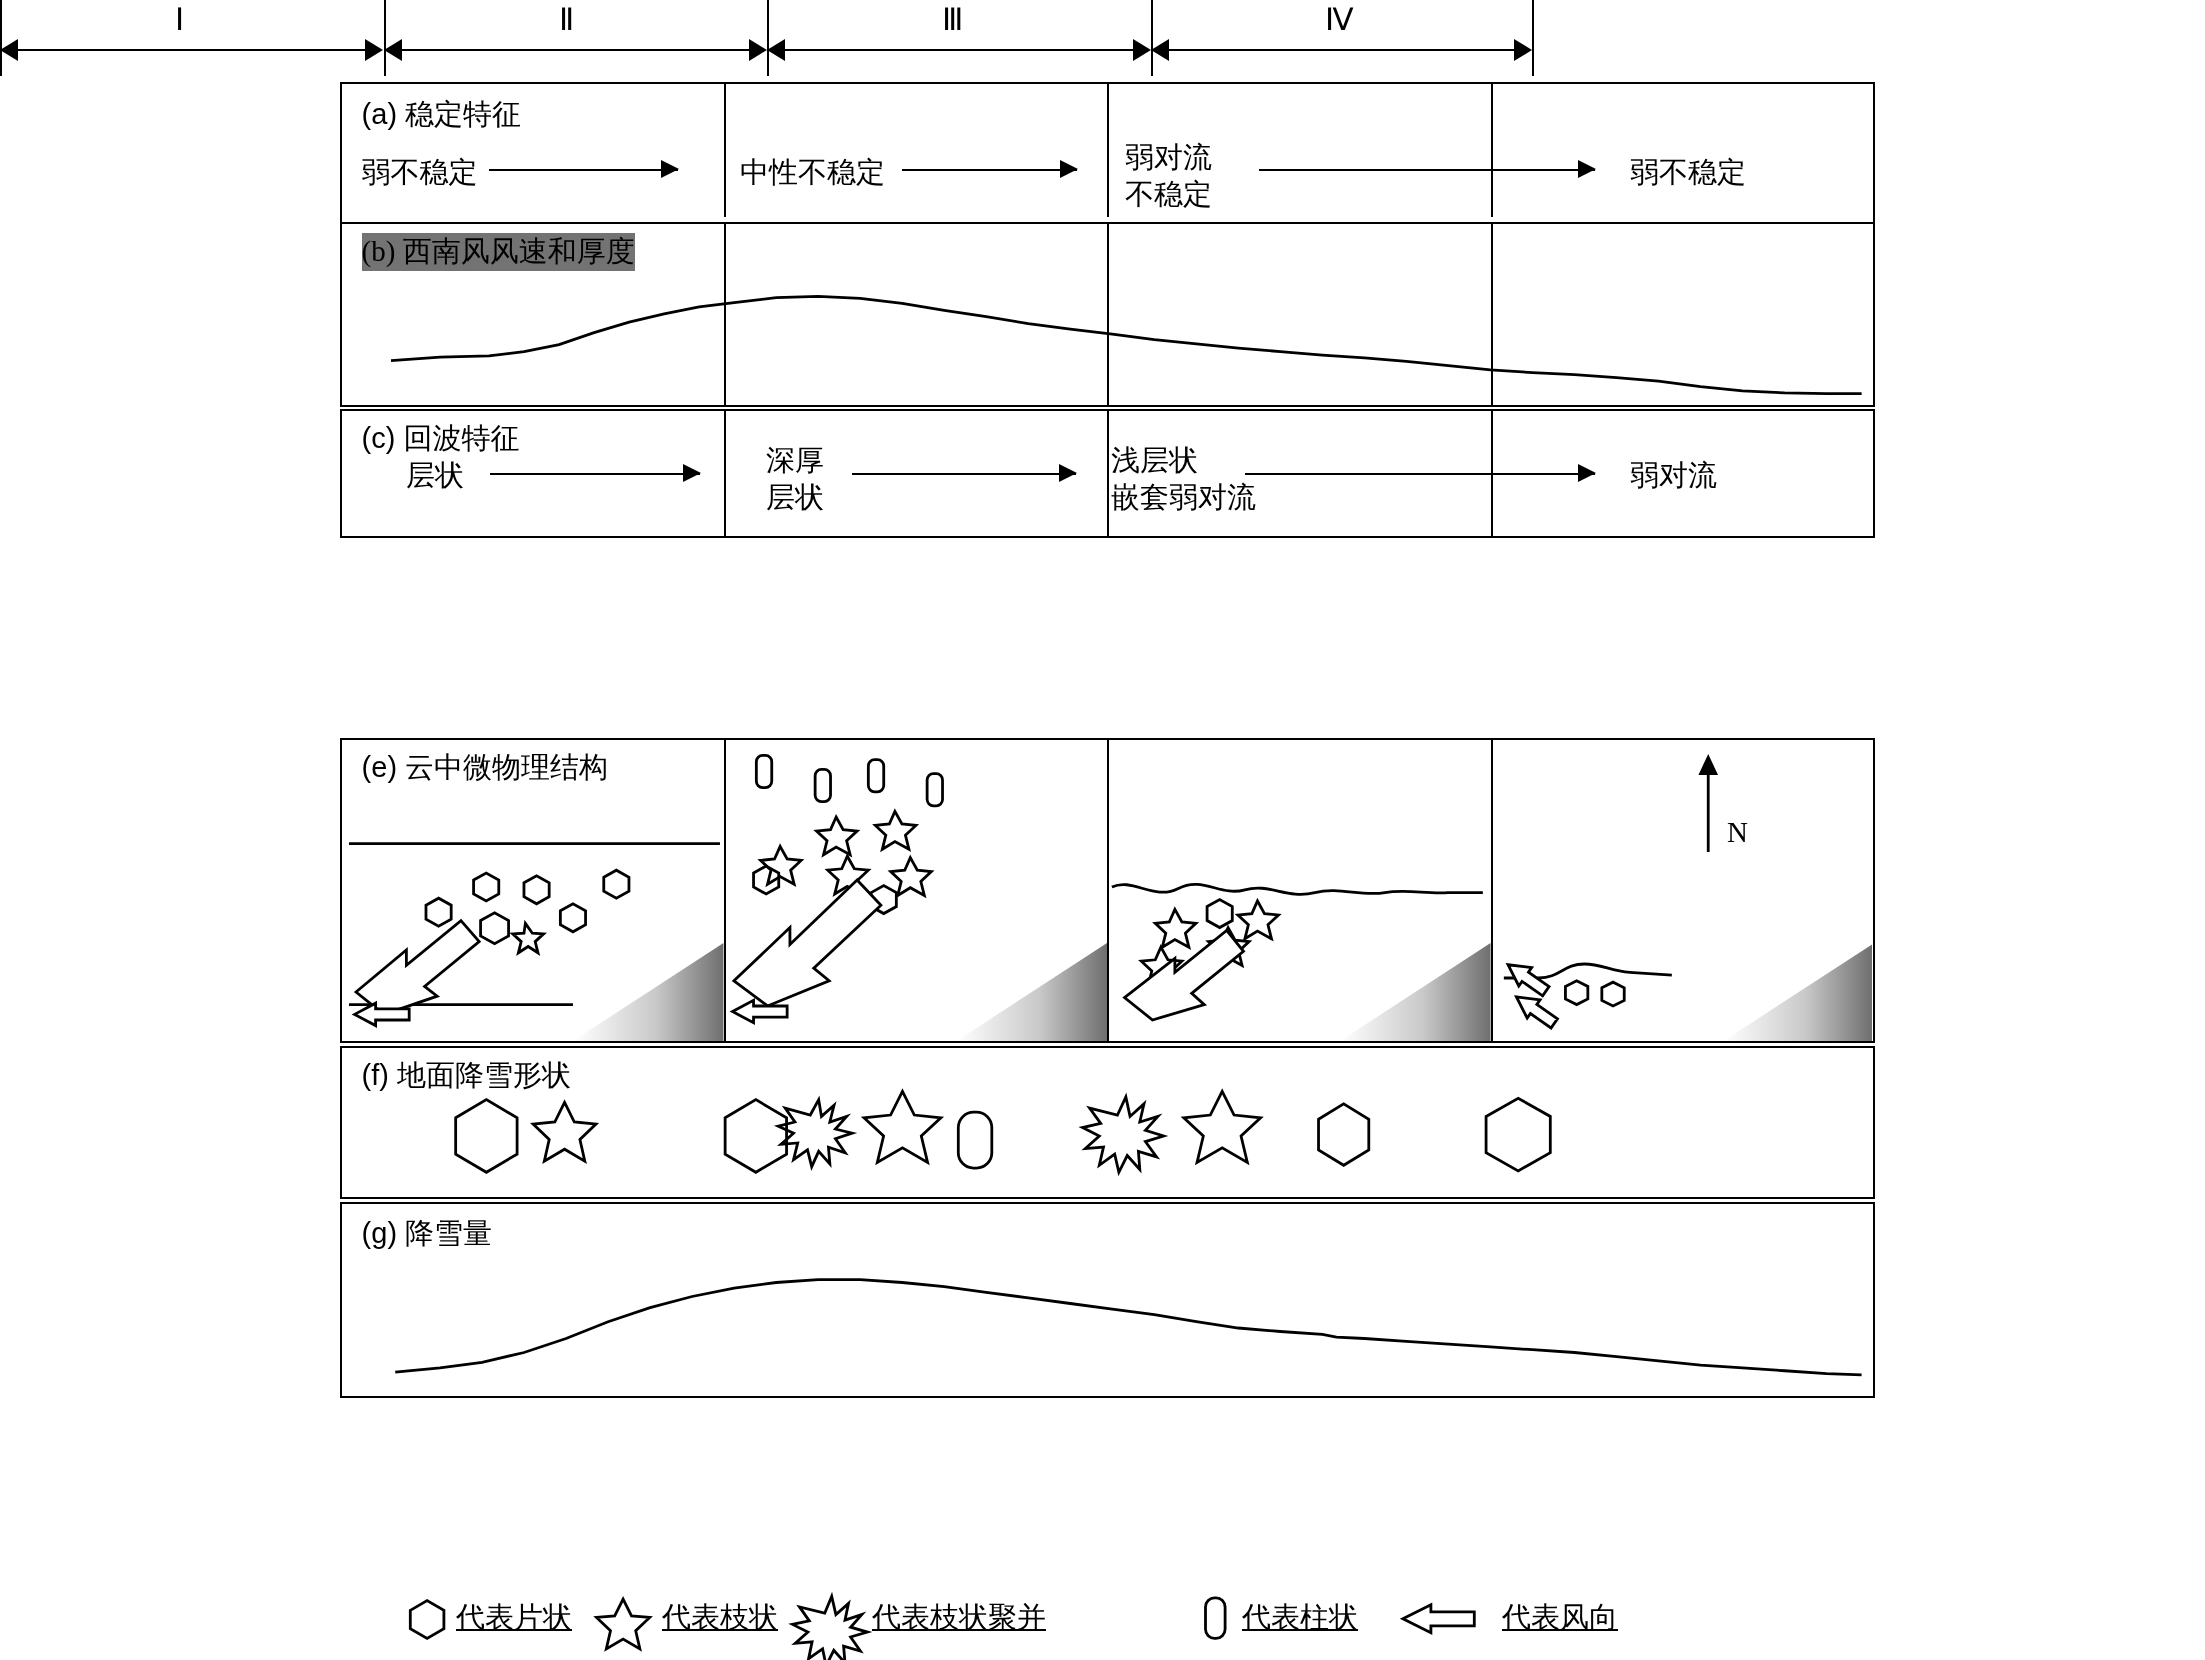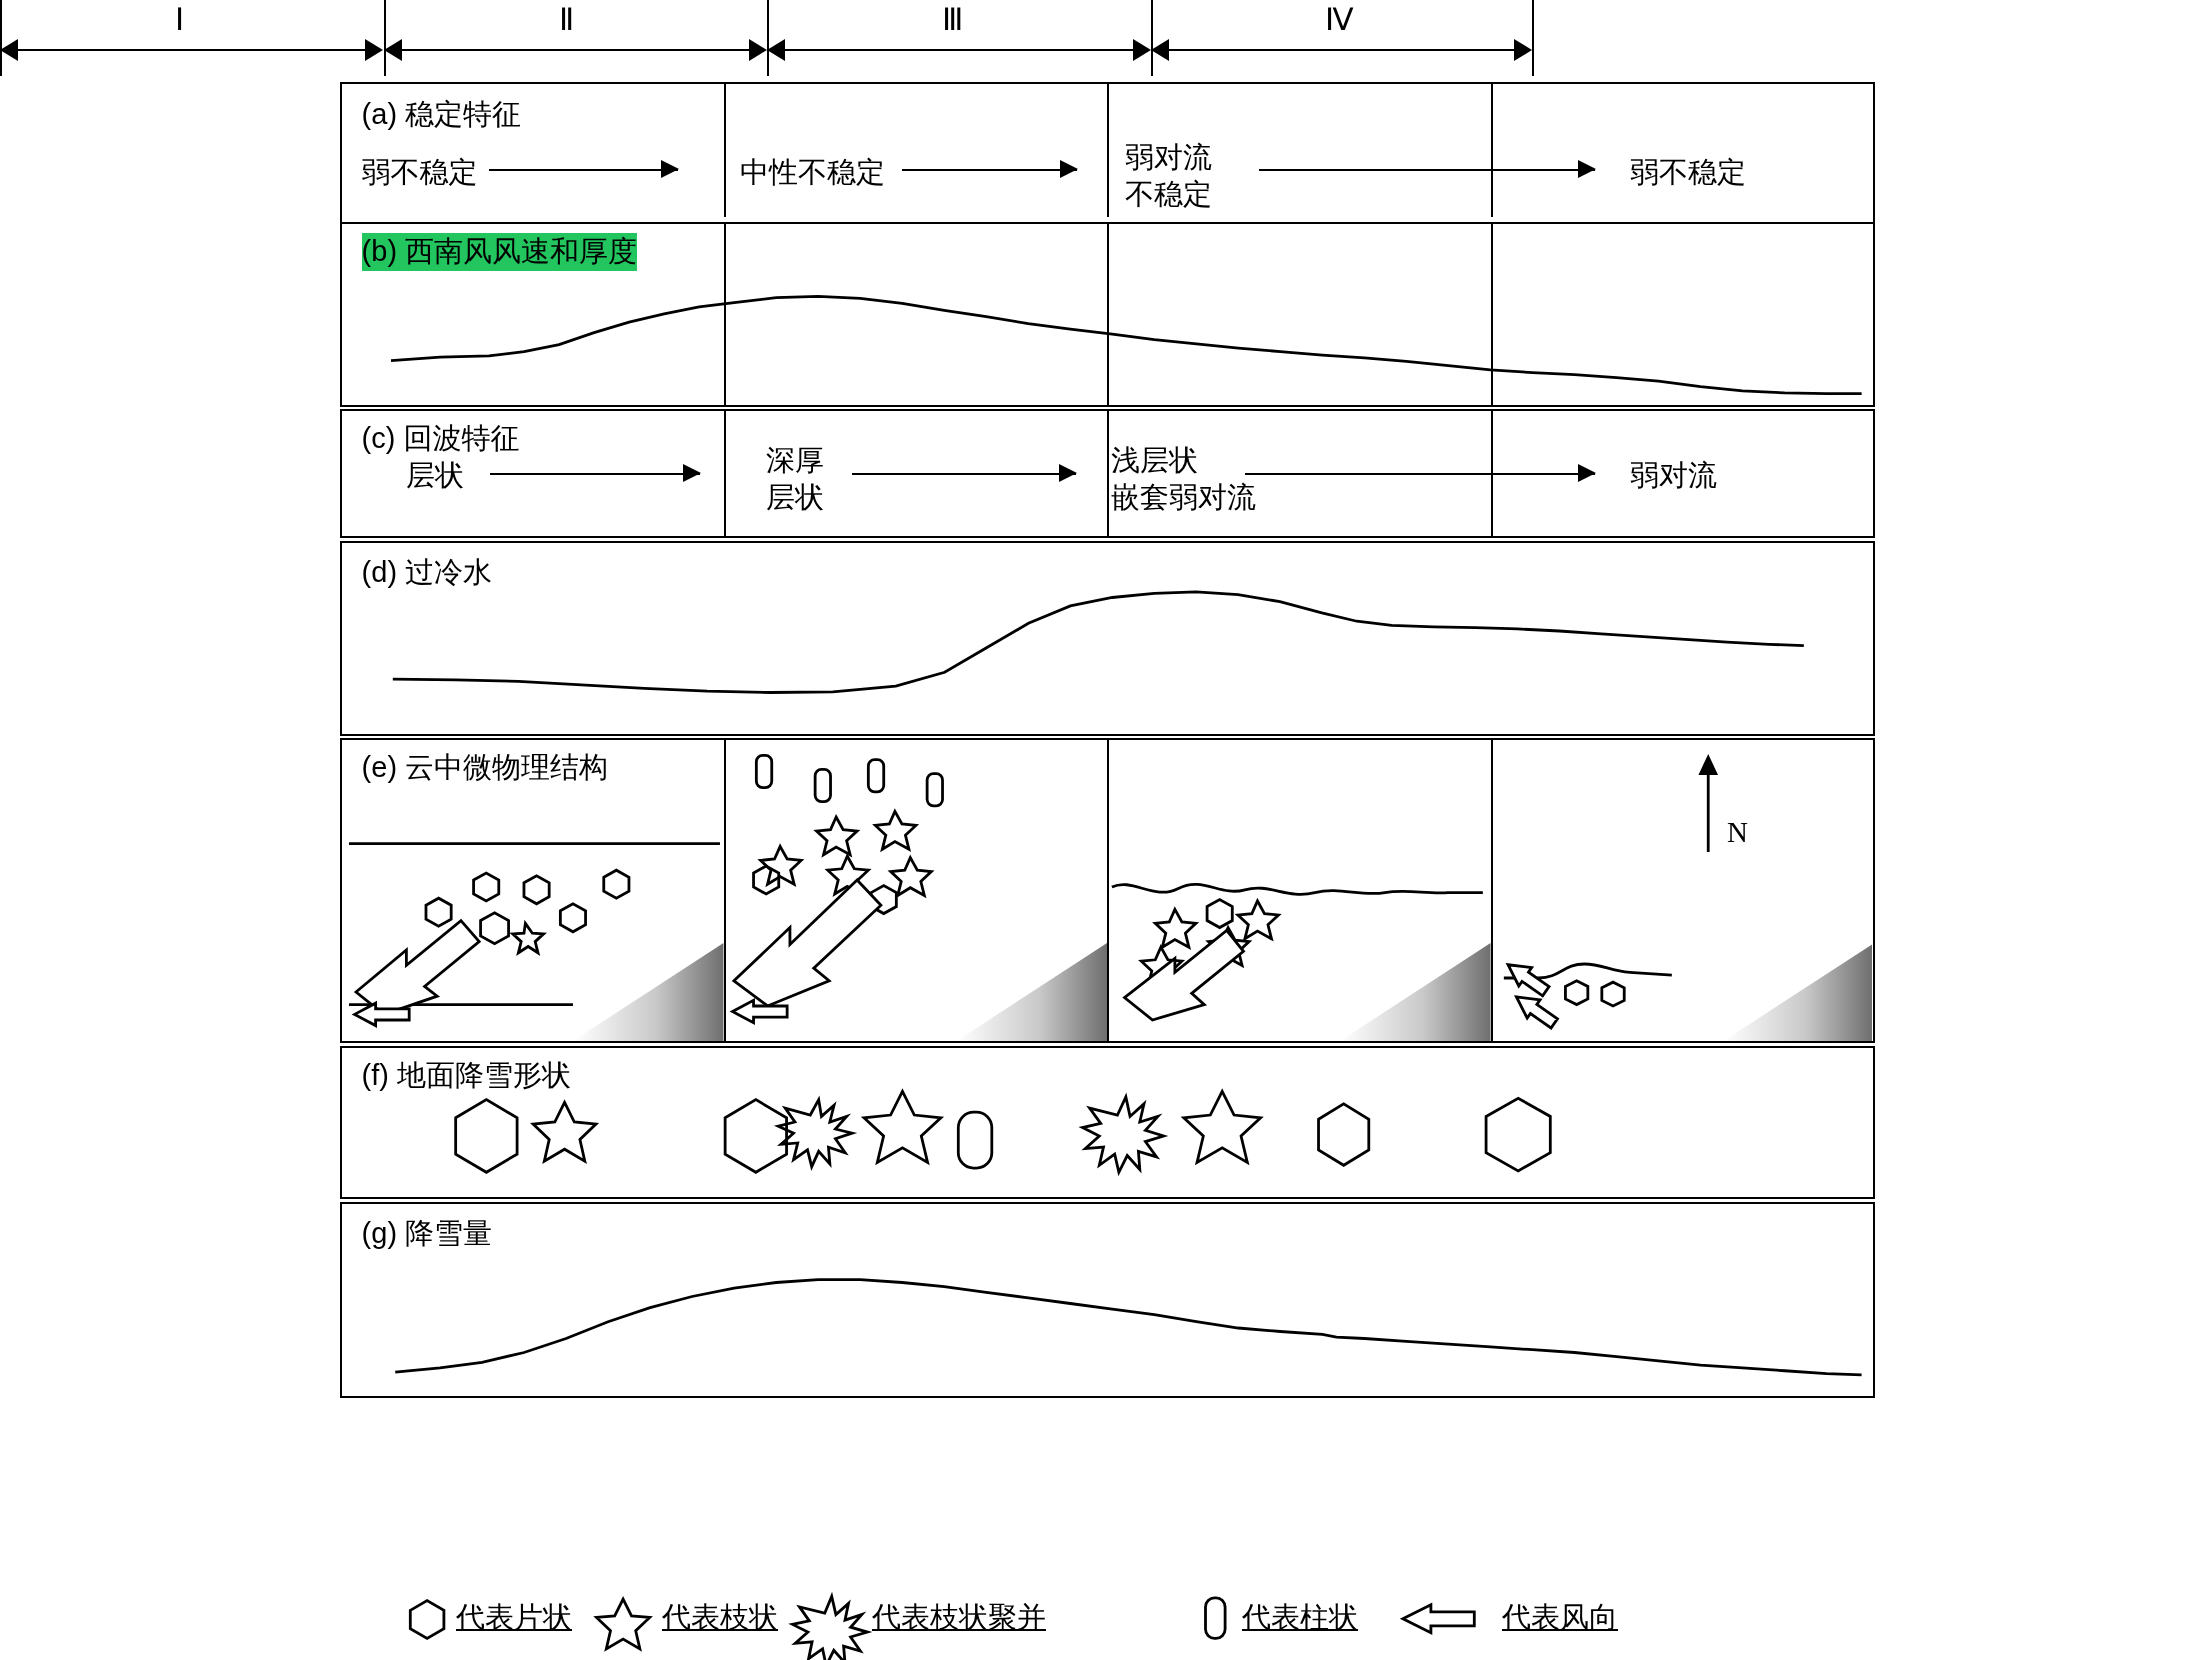--- a/index.html
+++ b/index.html
@@ -88,21 +88,21 @@
 不稳定</div>
       <div class="tarrow" style="left:917px;top:85px;width:336px;"></div>
 
       <div class="rowlabel" style="left:1288px;top:70px;">弱不稳定</div>
     </div>
 
     <div class="band" style="top:216px;height:185px;width:1535px;">
       <div class="vdiv" style="left:382px;top:0;height:181px;"></div>
       <div class="vdiv" style="left:765px;top:0;height:181px;"></div>
       <div class="vdiv" style="left:1149px;top:0;height:181px;"></div>
-      <div class="rowlabel" style="left:19.6px;top:9.8px;z-index:5;background:#22c55e;">(b) 西南风风速和厚度</div>
+      <div class="rowlabel" style="left:19.6px;top:9.8px;z-index:5;background:#737373;font-family:Liberation Serif, serif;">(b) 西南风风速和厚度</div>
       <svg class="abs" style="left:0;top:0;" width="1535" height="181" viewBox="0 0 2192 258">
         <polyline fill="none" stroke="#000" stroke-width="4" points="70,195 140,190 210,188 260,182 310,172 360,155 410,140 460,128 510,118 560,112 620,105 680,103 740,106 800,113 860,123 920,132 980,142 1040,150 1100,157 1160,165 1220,171 1280,177 1340,182 1400,187 1460,191 1520,196 1580,202 1640,208 1700,212 1760,215 1820,219 1880,224 1940,232 2000,238 2060,241 2120,242 2170,242"></polyline>
       </svg>
     </div>
 
     <div class="band" style="top:403px;height:129px;width:1535px;">
       <div class="vdiv" style="left:382px;top:0;height:125px;"></div>
       <div class="vdiv" style="left:765px;top:0;height:125px;"></div>
       <div class="vdiv" style="left:1149px;top:0;height:125px;"></div>
 
@@ -115,26 +115,20 @@
 层状</div>
       <div class="tarrow" style="left:510px;top:62px;width:224px;"></div>
 
       <div class="rowlabel" style="left:769px;top:31px;">浅层状
 嵌套弱对流</div>
       <div class="tarrow" style="left:903px;top:62px;width:350px;"></div>
 
       <div class="rowlabel" style="left:1288px;top:46px;">弱对流</div>
     </div>
 
-    <div class="band" style="top:535px;height:195px;width:1535px;">
-      <div class="rowlabel" style="left:19.6px;top:11.2px;">(d) 过冷水</div>
-      <svg class="abs" style="left:0;top:0;" width="1535" height="190" viewBox="0 0 2192 272">
-        <polyline fill="none" stroke="#000" stroke-width="4" points="70,195 160,196 250,198 340,203 430,208 520,212 610,214 700,213 790,205 860,185 920,150 980,115 1040,90 1100,78 1160,72 1220,70 1280,74 1340,84 1400,100 1450,112 1500,118 1560,120 1620,121 1680,123 1740,126 1800,130 1860,134 1920,138 1980,142 2040,145 2090,147"></polyline>
-      </svg>
-    </div>
 
     <div class="band" style="top:732px;height:305px;width:1535px;overflow:hidden;">
       <div class="vdiv" style="left:382px;top:0;height:301px;z-index:6;"></div>
       <div class="vdiv" style="left:765px;top:0;height:301px;z-index:6;"></div>
       <div class="vdiv" style="left:1149px;top:0;height:301px;z-index:6;"></div>
       <div class="rowlabel" style="left:19.6px;top:9.8px;z-index:7;">(e) 云中微物理结构</div>
 
       <svg class="abs" style="left:0;top:0;" width="1530" height="301" viewBox="0 0 2186 430">
         <defs>
           <linearGradient id="gg" x1="0" y1="0" x2="1" y2="0">

